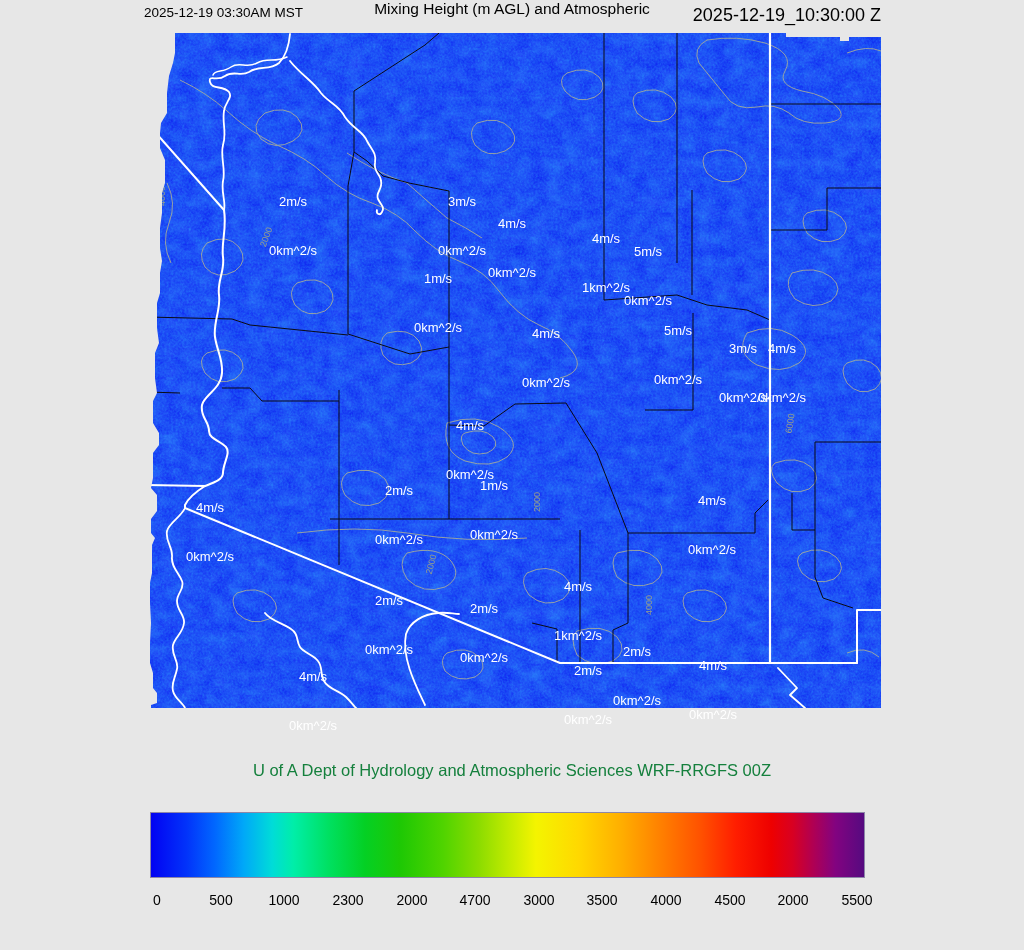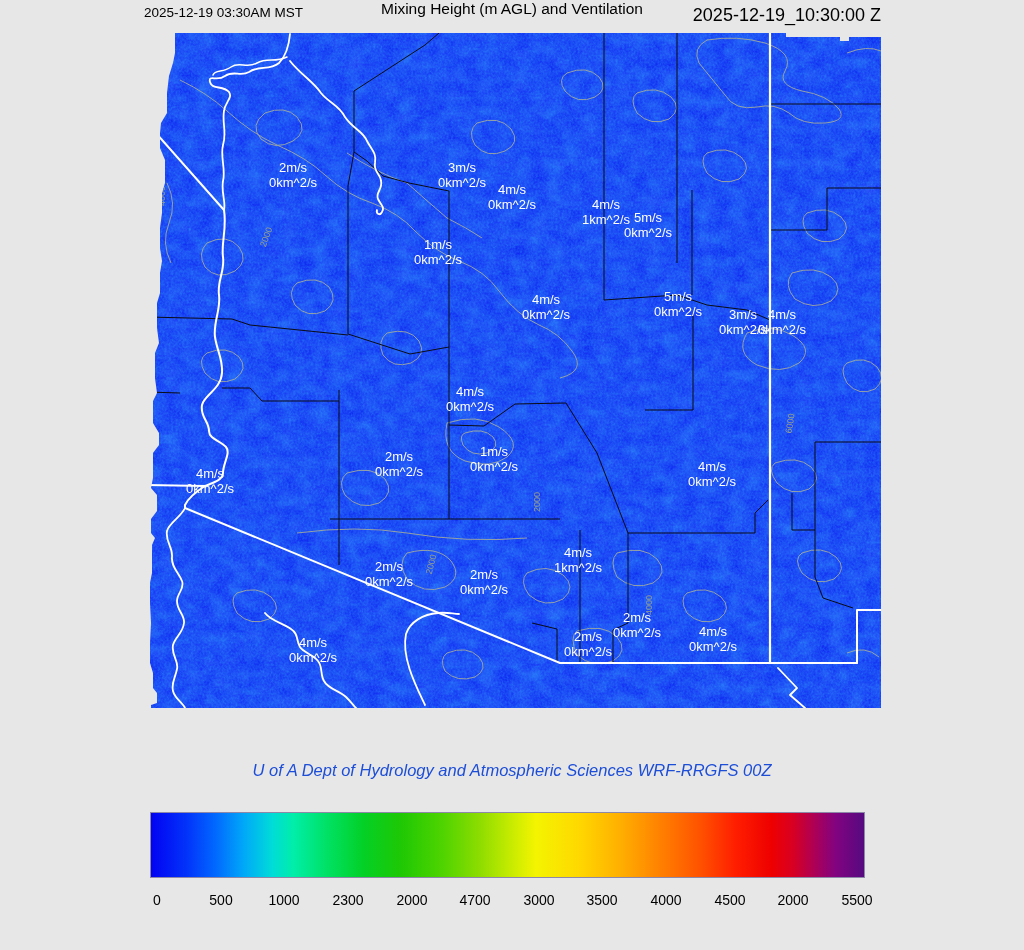--- a/index.html
+++ b/index.html
@@ -4,38 +4,38 @@
 <style>
   html,body{margin:0;padding:0;}
   body{width:1024px;height:950px;background:#e7e7e7;font-family:"Liberation Sans",sans-serif;}
   .page{position:relative;width:1024px;height:950px;background:#e7e7e7;overflow:hidden;}
   .h-left{position:absolute;left:144px;top:5px;font-size:13.5px;color:#000;white-space:nowrap;}
   .h-title{position:absolute;left:0;top:0;width:1024px;text-align:center;font-size:15.5px;color:#000;}
   .h-right{position:absolute;right:143px;top:5px;font-size:18px;color:#000;white-space:nowrap;}
   .map{position:absolute;left:147px;top:33px;width:734px;height:675px;}
   .map svg{position:absolute;left:0;top:0;}
   .anno{position:absolute;transform:translateX(-50%);text-align:center;color:#ffffff;font-size:13px;line-height:15px;white-space:nowrap;}
-  .anno span{display:block;}
-  .subtitle{position:absolute;left:0;top:761px;width:1024px;text-align:center;font-size:16.5px;color:#1d4ed8;font-style:italic;}
+  .anno span{display:block;margin-top:34px;}
+  .subtitle{position:absolute;left:0;top:761px;width:1024px;text-align:center;font-size:16.5px;color:#15803d;}
   .cbar{position:absolute;left:150px;top:812px;width:713px;height:64px;border:1px solid #8d87a8;
     background:linear-gradient(to right,
       #0202f2 0%, #0233fa 5%, #0168ff 9%, #00a8f8 13%, #00dcd8 17%, #00eea8 20%,
       #00e060 25%, #04d024 30%, #1ec804 35%, #50d400 41%, #8cdc00 46%, #c0ea00 50%,
       #f4f400 54%, #ffd800 60%, #ffae00 66%, #ff8400 71%, #ff5200 77%, #ff1e00 82%,
       #ee0000 87%, #d80022 90%, #ae0055 93%, #820380 96%, #560a80 100%);}
   .cticks{position:absolute;left:0;top:892px;width:1024px;height:20px;}
   .cticks span{position:absolute;transform:translateX(-50%);font-size:14px;color:#000;}
 </style>
 </head>
 <body>
 
 <div class="page">
 
   <div class="h-left">2025-12-19 03:30AM MST</div>
-  <div class="h-title">Mixing Height (m AGL) and Ventilation</div>
+  <div class="h-title">Mixing Height (m AGL) and Atmospheric</div>
   <div class="h-right">2025-12-19_10:30:00 Z</div>
 
   <div class="map">
     <svg width="734" height="675" viewBox="0 0 734 675">
       <defs>
         <filter id="nz" x="0" y="0" width="100%" height="100%">
           <feTurbulence type="fractalNoise" baseFrequency="0.45" numOctaves="2" seed="3"></feTurbulence>
           <feColorMatrix type="matrix" values="0 0 0 0 0.04  0.6 0 0 0 0.15  0 0 0 0 1  0 0 0 0.8 0"></feColorMatrix>
         </filter>
         <filter id="nz2" x="0" y="0" width="100%" height="100%">

